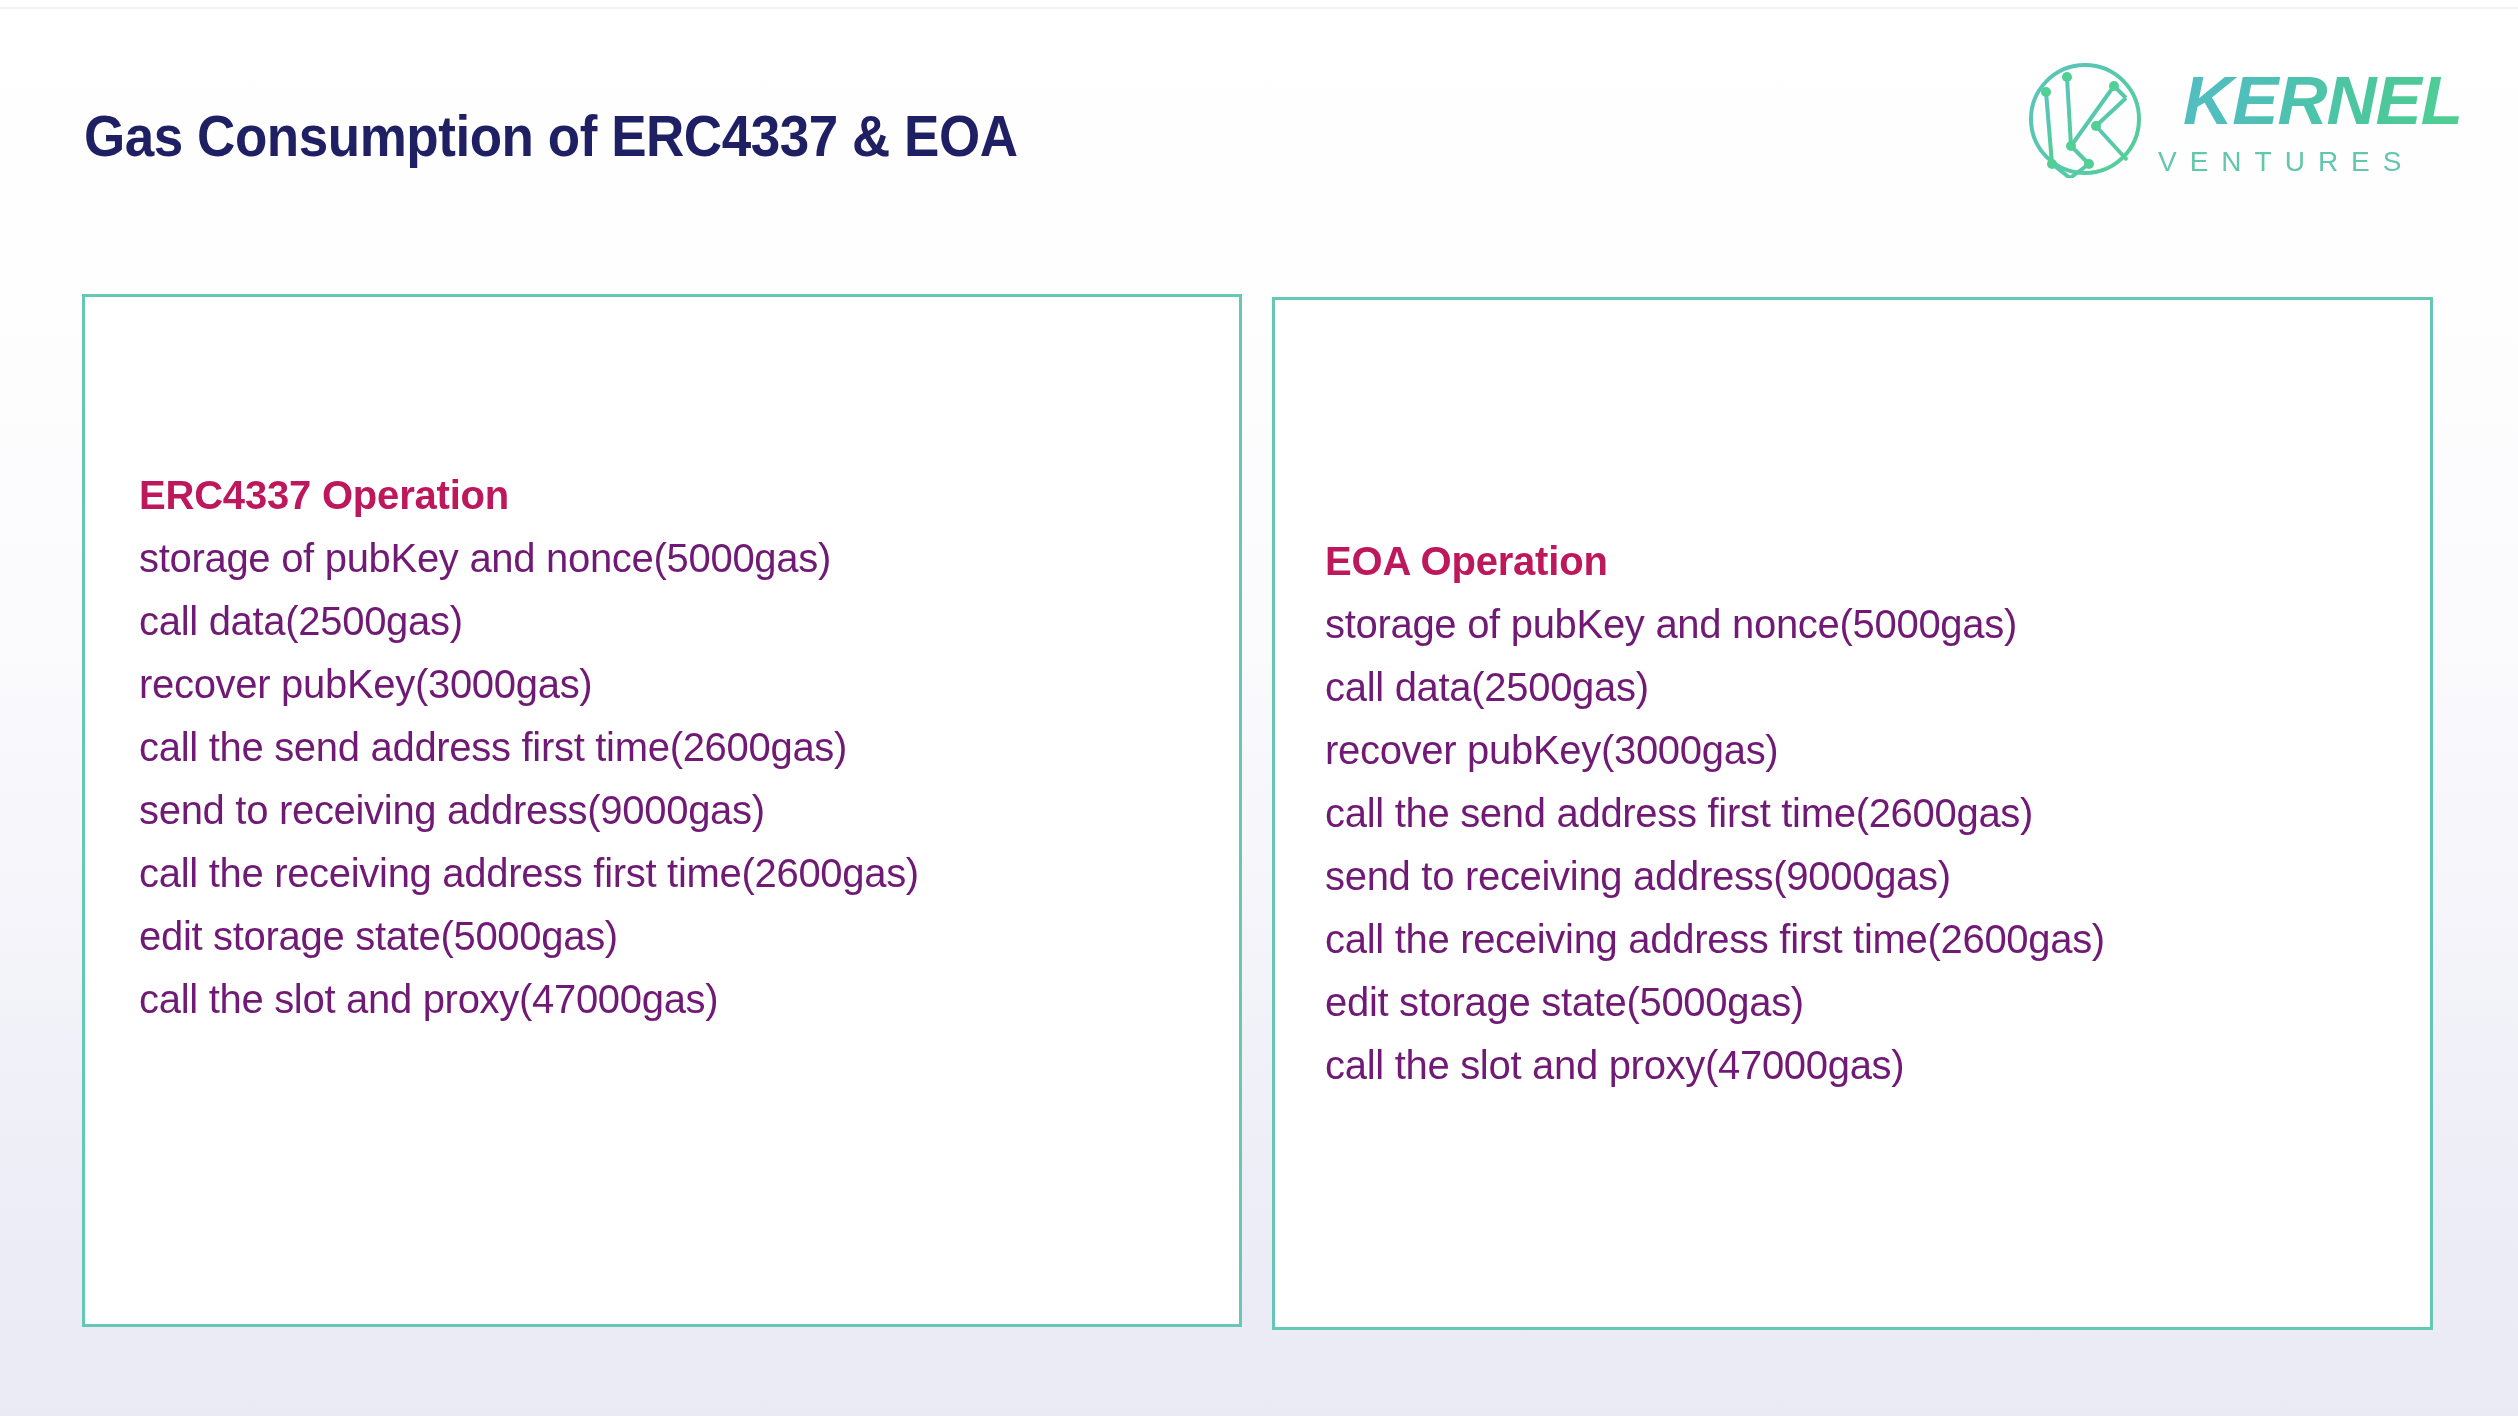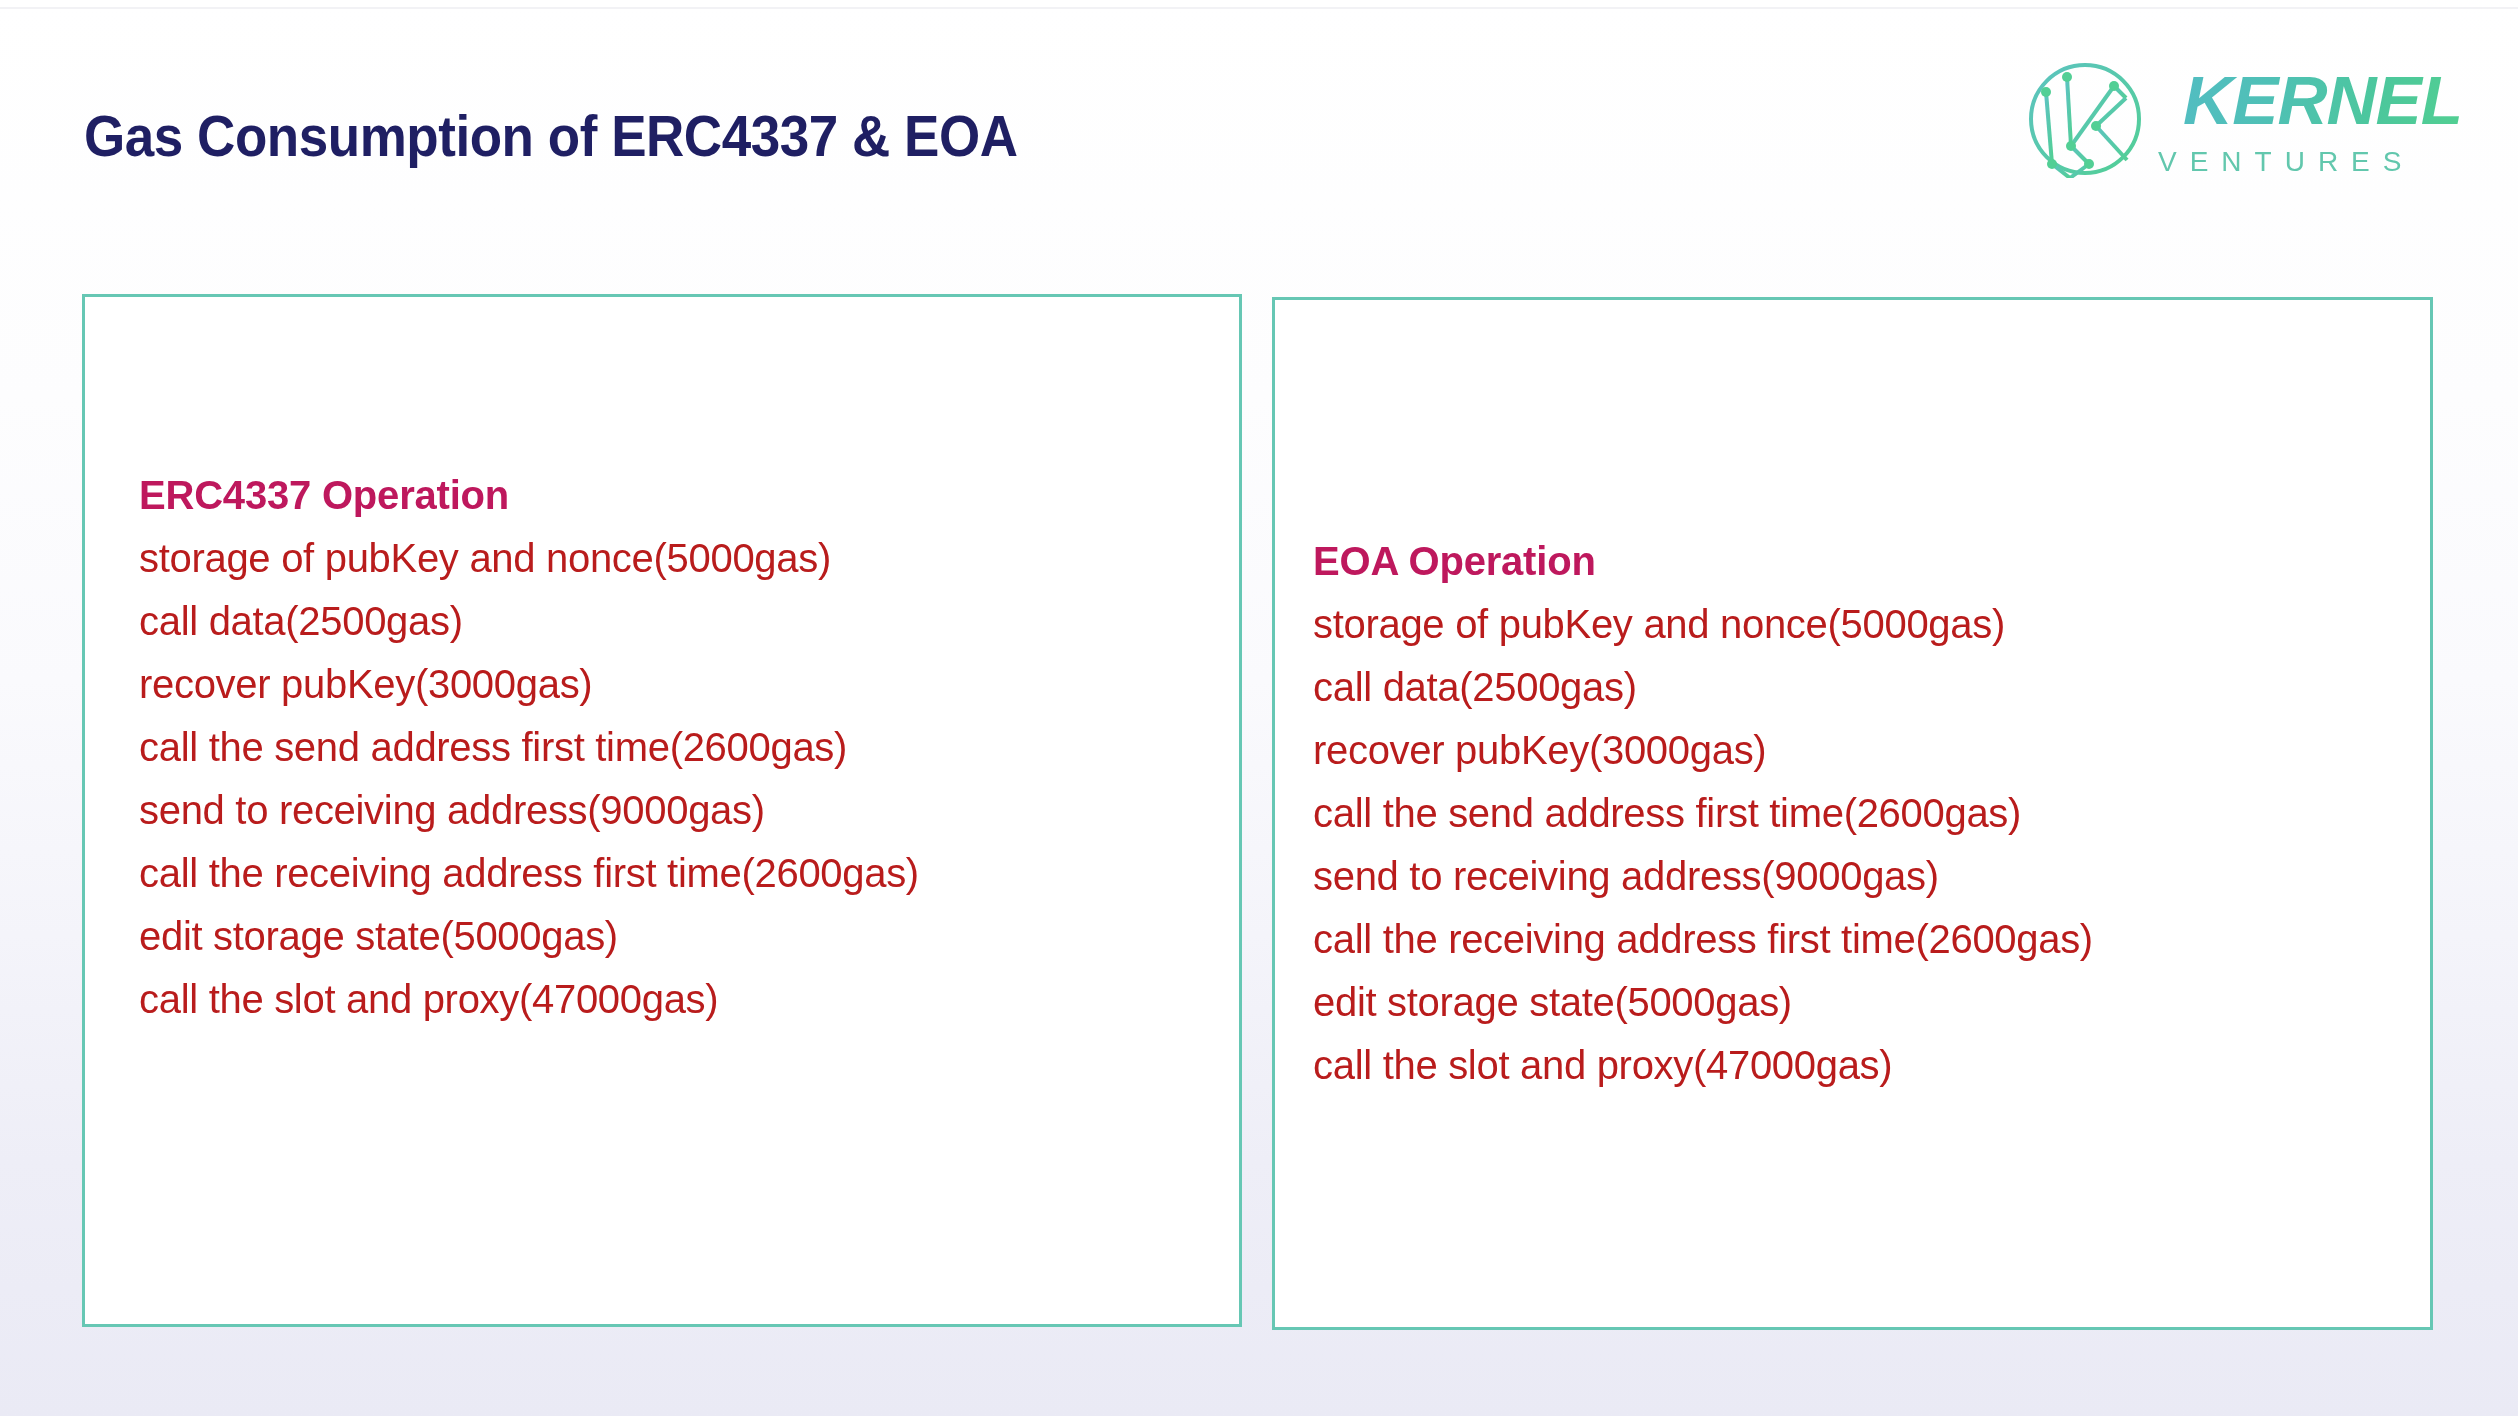--- a/index.html
+++ b/index.html
@@ -117,39 +117,39 @@
     width: 1161px;
     height: 1033px;
   }
 
   .panel-body {
     position: absolute;
     left: 0;
     width: 100%;
   }
   #body-erc4337 { top: 167px; padding-left: 54px; }
-  #body-eoa     { top: 230px; padding-left: 38px; }
+  #body-eoa     { top: 230px; padding-left: 50px; }
 
   .op-heading {
     font-size: 40px;
     font-weight: 700;
     color: #be185d;
     line-height: 63px;
     white-space: nowrap;
     letter-spacing: -0.2px;
   }
   .op-list {
     list-style: none;
     margin: 0;
     padding: 0;
   }
   .op-item {
     font-size: 40px;
     font-weight: 400;
-    color: #b91c1c;
+    color: #701a75;
     line-height: 63px;
     letter-spacing: -0.3px;
     white-space: nowrap;
   }
   .op-item.wrap {
     white-space: normal;
     max-width: 900px;
   }
 </style>
 </head>

